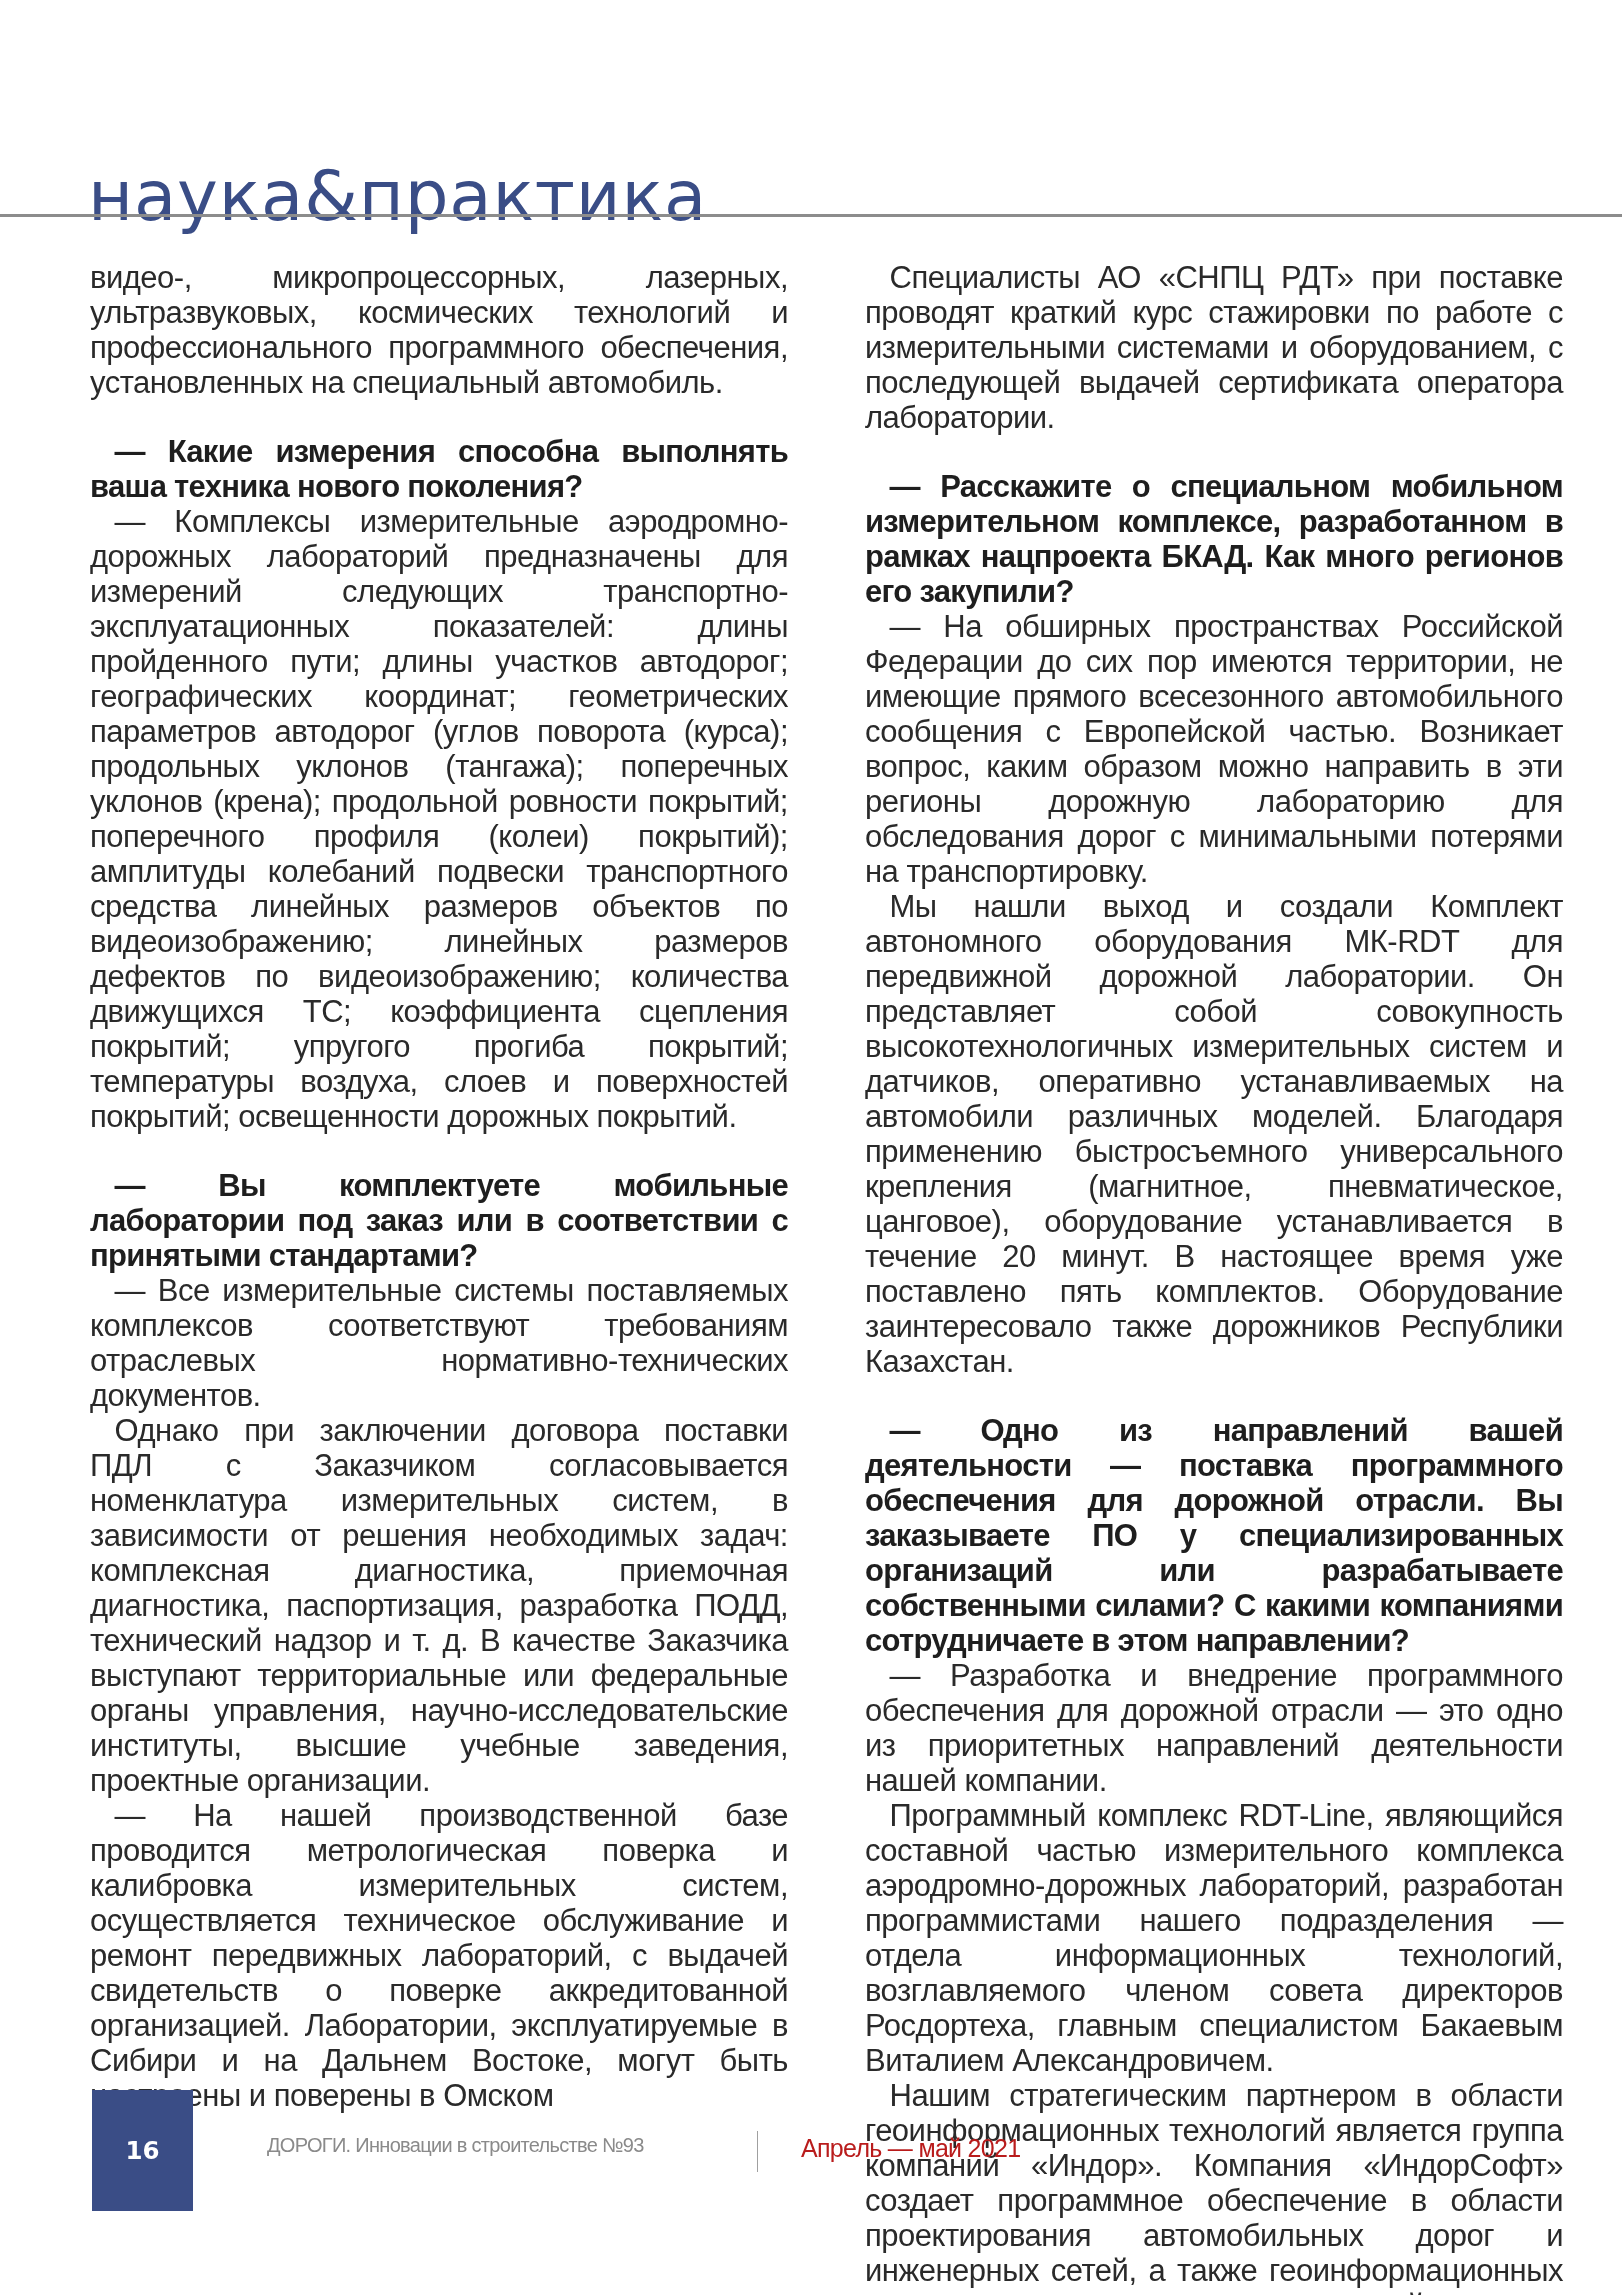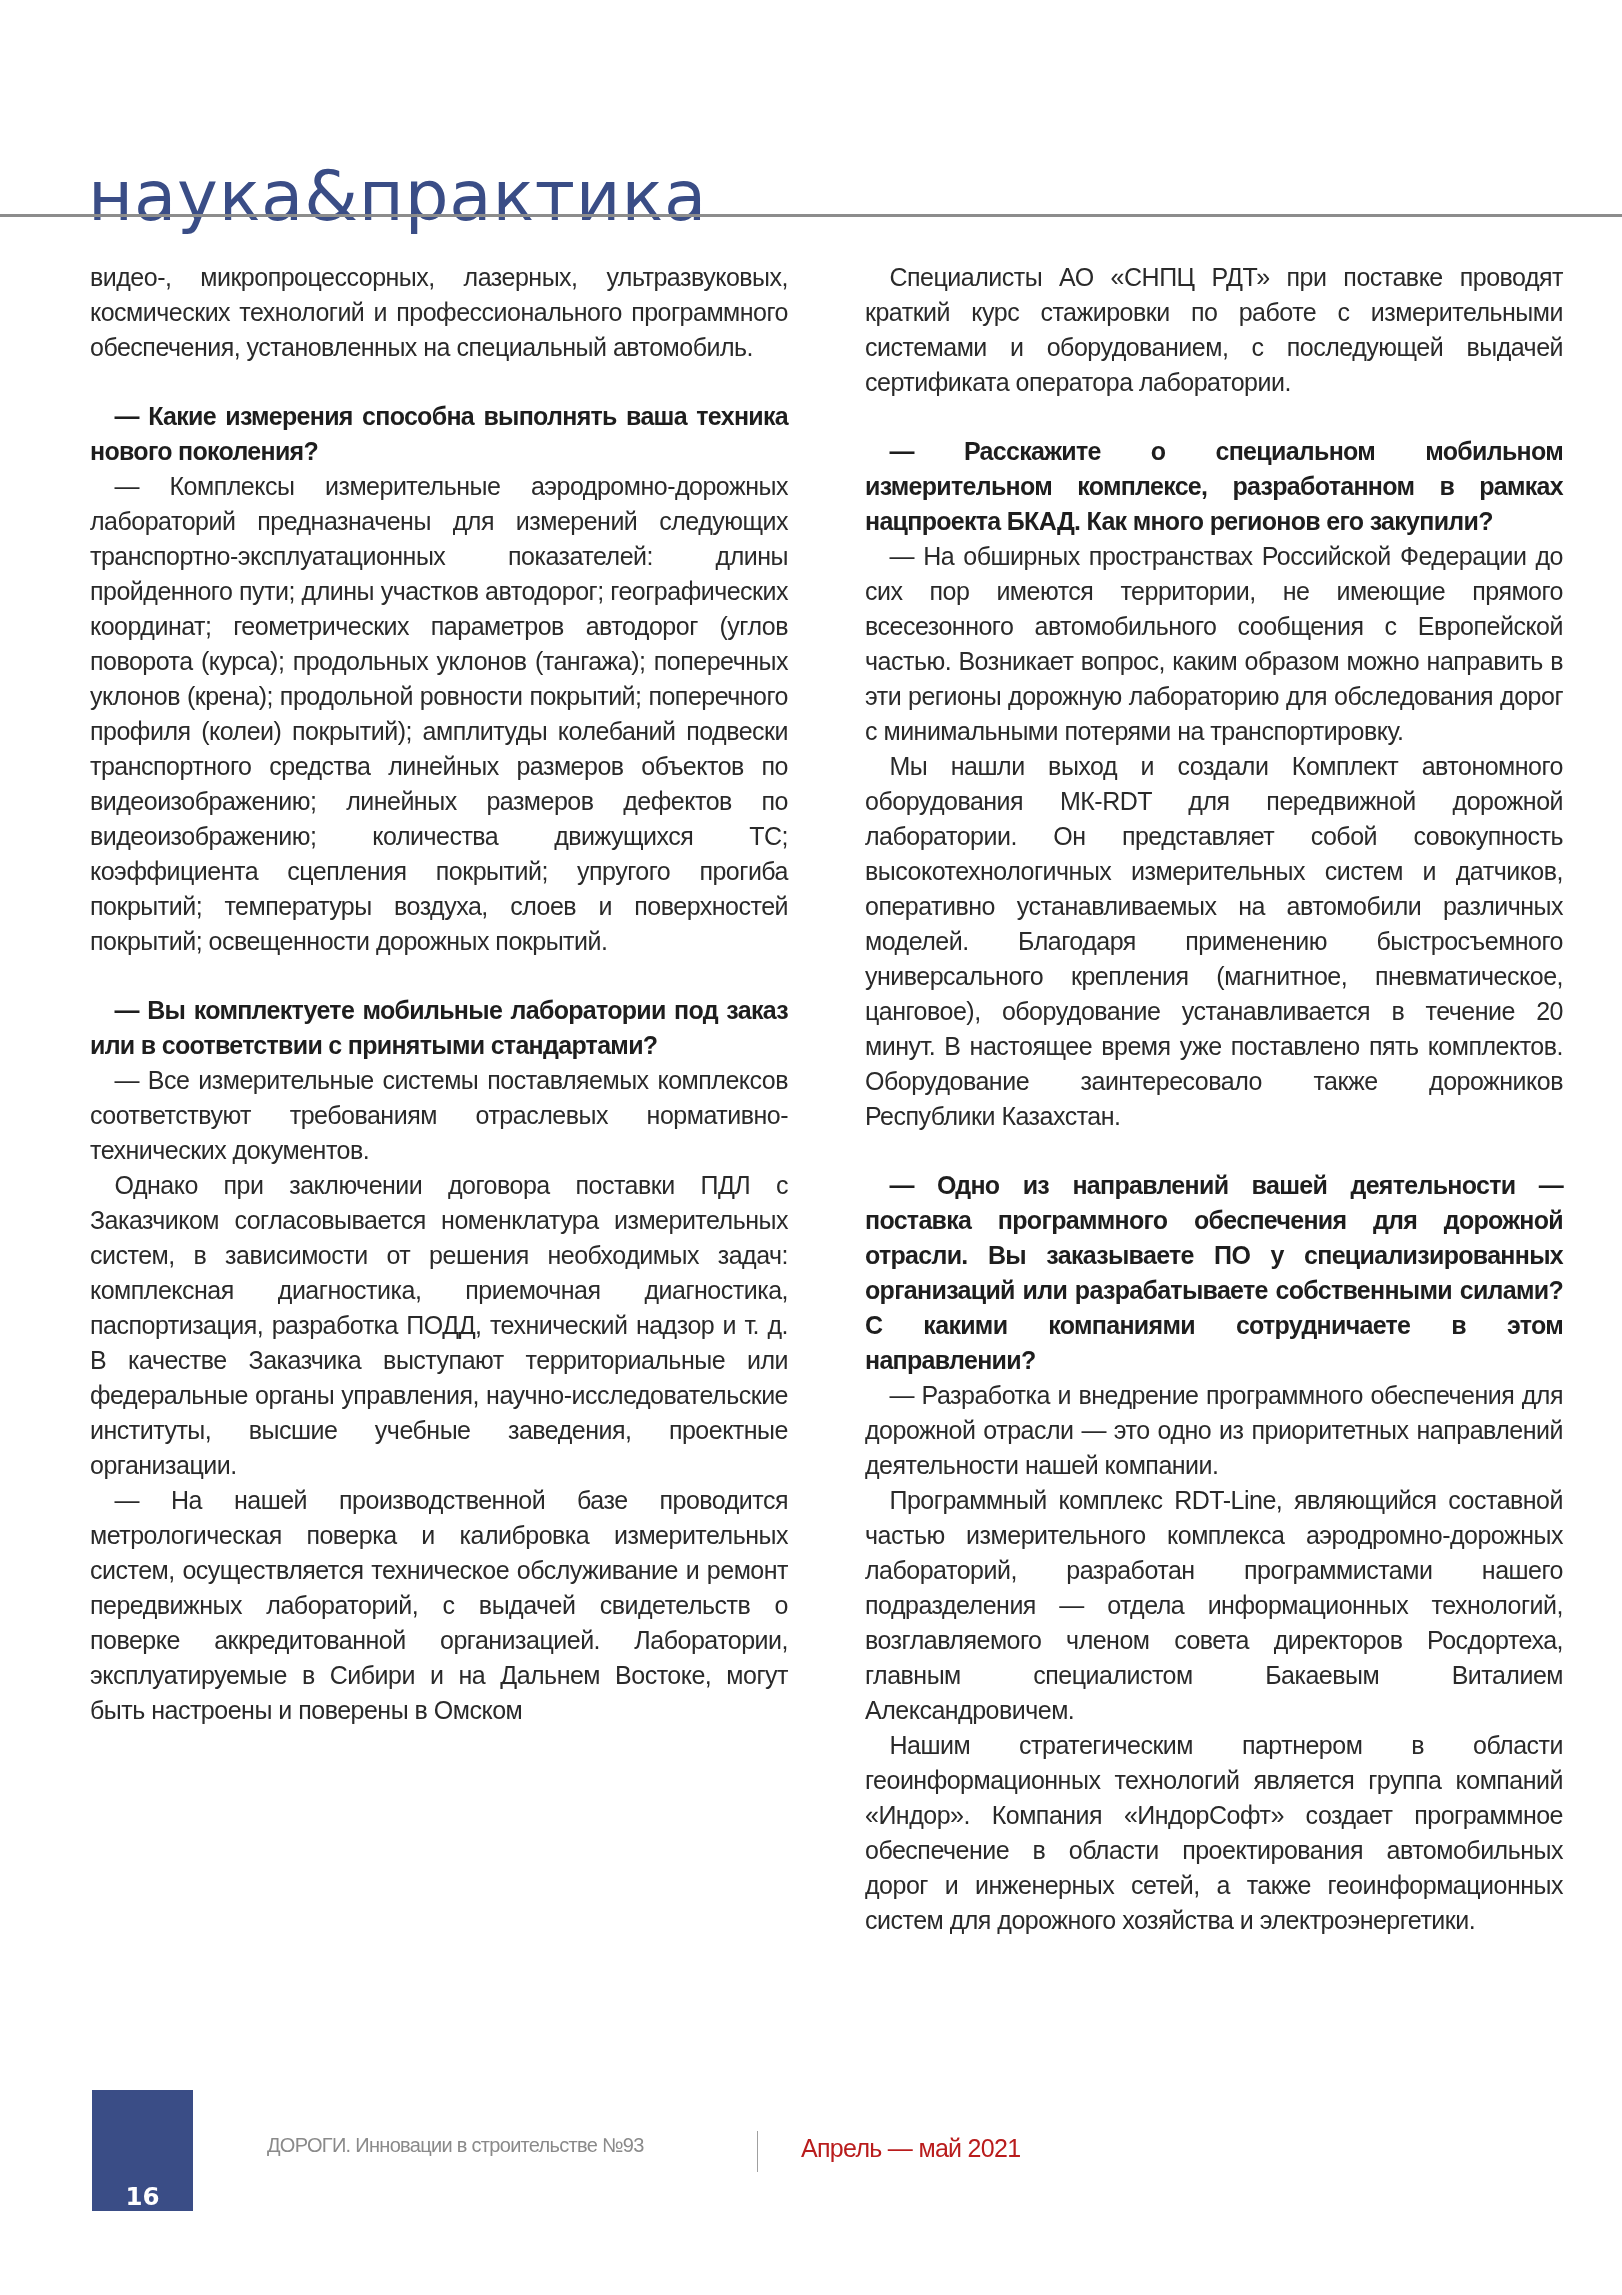--- a/index.html
+++ b/index.html
@@ -11,33 +11,33 @@
     font-family: "DejaVu Sans", sans-serif; font-size: 69px; font-weight: 400;
     color: #3a4d86; letter-spacing: 0.8px; line-height: 65px; margin: 0; white-space: nowrap;
   }
   .header-rule {
     position: absolute; left: 0; top: 214px; width: 1622px; height: 2.5px;
     background: #8c8c8c;
   }
 
   .col {
     position: absolute; top: 260px; width: 698px;
-    font-family: "Liberation Sans", sans-serif; font-size: 25px;
+    font-family: "Liberation Sans", sans-serif; font-size: 31px;
     line-height: 35px; color: #2a2a2a; text-align: justify;
     letter-spacing: -0.5px; word-spacing: 0px;
   }
   .col-left { left: 90px; }
   .col-right { left: 865px; }
   .col p { margin: 0; text-indent: 24.5px; hyphens: auto; }
   .col p.no-indent { text-indent: 0; }
   .col p.question { font-weight: 700; margin-top: 34px; color: #1e1e1e; letter-spacing: -0.7px; }
 
   .footer-box {
     position: absolute; left: 92px; top: 2090px; width: 101px; height: 121px;
-    background: #3a4d86; display: flex; align-items: flex-end; justify-content: center;
+    background: #3a4d86; display: flex; align-items: center; justify-content: center;
   }
   .footer-num {
     font-family: "DejaVu Sans", sans-serif; font-weight: 700; font-size: 24.5px; color: #ffffff;
   }
   .footer-journal {
     position: absolute; left: 267px; top: 2134px;
     font-family: "Liberation Sans", sans-serif; font-size: 20px; color: #8a8a8a;
     letter-spacing: -0.7px; white-space: nowrap;
   }
   .footer-sep {

